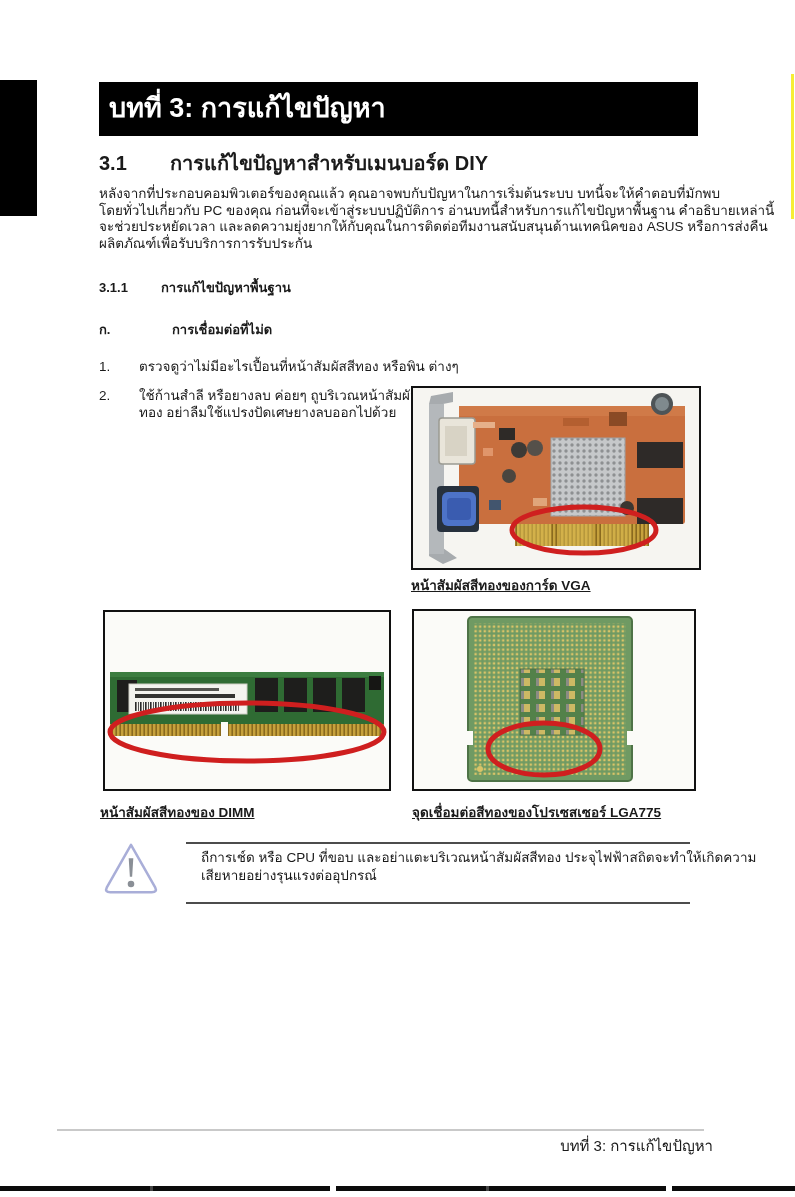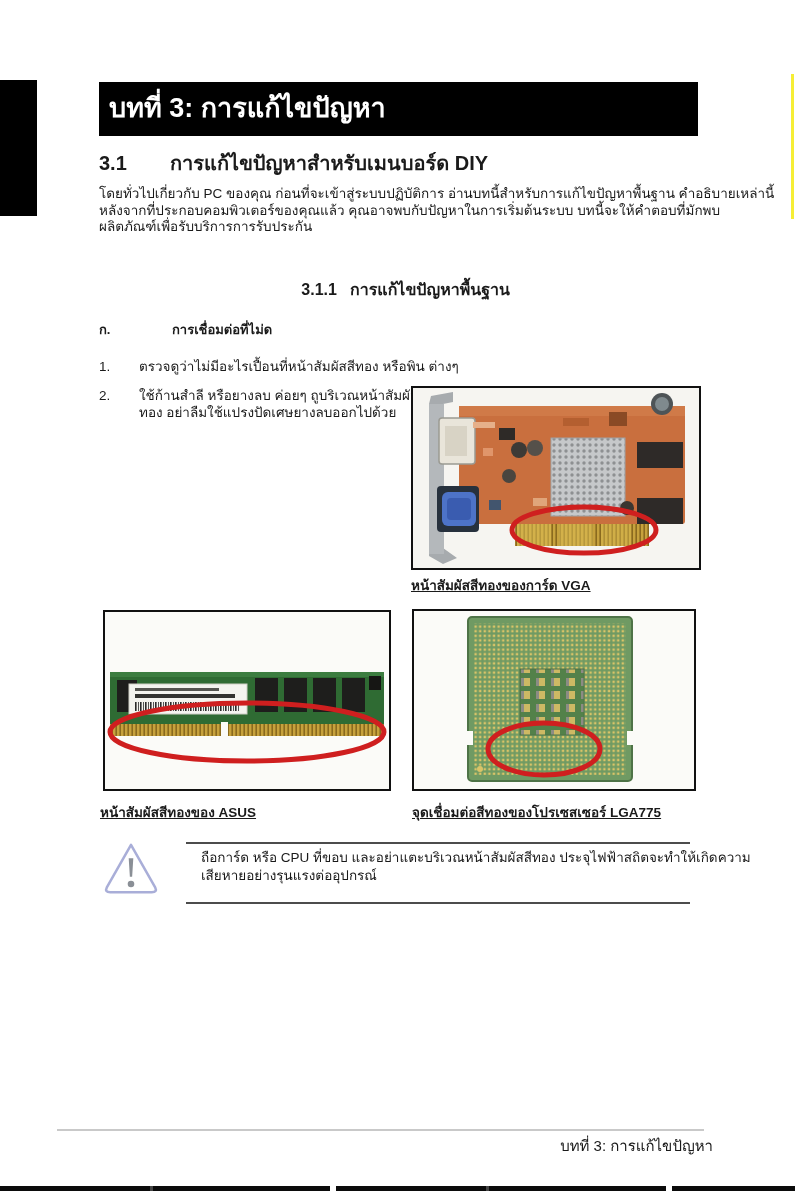--- a/index.html
+++ b/index.html
@@ -13,21 +13,21 @@
   .left-tab{left:0;top:80px;width:37px;height:136px;background:#000;}
   .yellow-edge{left:791px;top:74px;width:3px;height:145px;background:#f6ee35;}
   .bottom-edge{left:0;top:1186px;width:795px;height:5px;
     background:repeating-linear-gradient(90deg,#0b0b0b 0 150px,#444 150px 153px,#0b0b0b 153px 330px,transparent 330px 336px);}
   
   .chapter-bar{left:99px;top:82px;width:599px;height:54px;background:#000;color:#fff;
     font-size:27px;font-weight:bold;line-height:52px;padding-left:10px;box-sizing:border-box;white-space:nowrap;}
   
   .h-sec{left:99px;top:147px;width:600px;font-size:20px;font-weight:bold;white-space:nowrap;}
   .h-sec .num{display:inline-block;width:71px;}
-  .h-sub{left:99px;top:277px;width:600px;font-size:16px;font-weight:bold;white-space:nowrap;text-align:center;}
+  .h-sub{left:99px;top:277px;width:600px;font-size:13px;font-weight:bold;white-space:nowrap;}
   .h-sub .num{display:inline-block;width:62px;}
   .h-topic{left:99px;top:319px;width:600px;font-size:13px;font-weight:bold;white-space:nowrap;}
   .h-topic .num{display:inline-block;width:73px;}
   
   .intro{left:99px;top:186px;width:620px;font-size:13.5px;line-height:16.5px;}
   .intro div{white-space:nowrap;}
   .step{left:99px;font-size:13.5px;line-height:17px;}
   .step-num{position:absolute;left:0;top:0;}
   .step-body{position:absolute;left:40px;top:0;width:290px;}
   .step-body div{white-space:nowrap;}
@@ -60,22 +60,23 @@
 
 <div class="abs chapter-bar">
   <span>บทที่ 3: การแก้ไขปัญหา</span>
 </div>
 
 <div class="abs h-sec">
   <span class="num">3.1</span><span>การแก้ไขปัญหาสำหรับเมนบอร์ด DIY</span>
 </div>
 
 <div class="abs intro">
+  <div>หลังจากที่ประกอบคอมพิวเตอร์ของคุณแล้ว คุณอาจพบกับปัญหาในการเริ่มต้นระบบ บทนี้จะให้คำตอบที่มักพบ</div>
   <div>โดยทั่วไปเกี่ยวกับ PC ของคุณ ก่อนที่จะเข้าสู่ระบบปฏิบัติการ อ่านบทนี้สำหรับการแก้ไขปัญหาพื้นฐาน คำอธิบายเหล่านี้</div>
-  <div>หลังจากที่ประกอบคอมพิวเตอร์ของคุณแล้ว คุณอาจพบกับปัญหาในการเริ่มต้นระบบ บทนี้จะให้คำตอบที่มักพบ</div>
+  <div>จะช่วยประหยัดเวลา และลดความยุ่งยากให้กับคุณในการติดต่อทีมงานสนับสนุนด้านเทคนิคของ ASUS หรือการส่งคืน</div>
   <div>ผลิตภัณฑ์เพื่อรับบริการการรับประกัน</div>
 </div>
 
 <div class="abs h-sub">
   <span class="num">3.1.1</span><span>การแก้ไขปัญหาพื้นฐาน</span>
 </div>
 
 <div class="abs h-topic">
   <span class="num">ก.</span><span>การเชื่อมต่อที่ไม่ด</span>
 </div>
@@ -184,21 +185,21 @@
     <rect x="208" y="66" width="23" height="34" fill="#1e1e1c"></rect>
     <rect x="237" y="66" width="23" height="34" fill="#1e1e1c"></rect>
     <rect x="264" y="64" width="12" height="14" fill="#161614"></rect>
 
     <rect x="5" y="112" width="274" height="12" fill="url(#dimmpins)"></rect>
     <rect x="116" y="110" width="7" height="14" fill="#fbfbf8"></rect>
 
     <ellipse cx="142" cy="120" rx="137" ry="29" fill="none" stroke="#cf1f1f" stroke-width="5"></ellipse>
   </svg>
 </div>
-<div class="abs caption cap-dimm">หน้าสัมผัสสีทองของ ASUS</div>
+<div class="abs caption cap-dimm">หน้าสัมผัสสีทองของ DIMM</div>
 
 <div class="abs figure fig-lga">
   <svg width="280" height="178" viewBox="0 0 280 178">
     <defs>
       <pattern id="pads" width="4.6" height="4.6" patternUnits="userSpaceOnUse">
         <rect width="4.6" height="4.6" fill="#6f9a63"></rect>
         <rect x="0.6" y="0.6" width="2.4" height="2.4" fill="#d9c468"></rect>
       </pattern>
       <pattern id="caps" width="15" height="13" patternUnits="userSpaceOnUse">
         <rect width="15" height="13" fill="#53814a"></rect>
@@ -225,20 +226,20 @@
 
 <div class="abs warn-line warn-top"></div>
 <div class="abs warn-icon">
   <svg width="58" height="58" viewBox="0 0 60 60">
     <path d="M30 5 L55 49 Q57.5 54 51.5 54 L8.5 54 Q2.5 54 5 49 Z" fill="#ffffff" stroke="#a9aed8" stroke-width="2.6" stroke-linejoin="round"></path>
     <path d="M27.6 19 L32.4 19 L31.2 38 L28.8 38 Z" fill="#8a8f96"></path>
     <circle cx="30" cy="45.5" r="3.4" fill="#8a8f96"></circle>
   </svg>
 </div>
 <div class="abs warn-text">
-  <div>ถือการ์ด หรือ CPU ที่ขอบ และอย่าแตะบริเวณหน้าสัมผัสสีทอง ประจุไฟฟ้าสถิตจะทำให้เกิดความ</div>
+  <div>ถืการเช์ด หรือ CPU ที่ขอบ และอย่าแตะบริเวณหน้าสัมผัสสีทอง ประจุไฟฟ้าสถิตจะทำให้เกิดความ</div>
   <div>เสียหายอย่างรุนแรงต่ออุปกรณ์</div>
 </div>
 <div class="abs warn-line warn-bottom"></div>
 
 <div class="abs footer-line"></div>
 <div class="abs footer-text">บทที่ 3: การแก้ไขปัญหา</div>
 <div class="abs bottom-edge"></div>
 
 </body></html>

